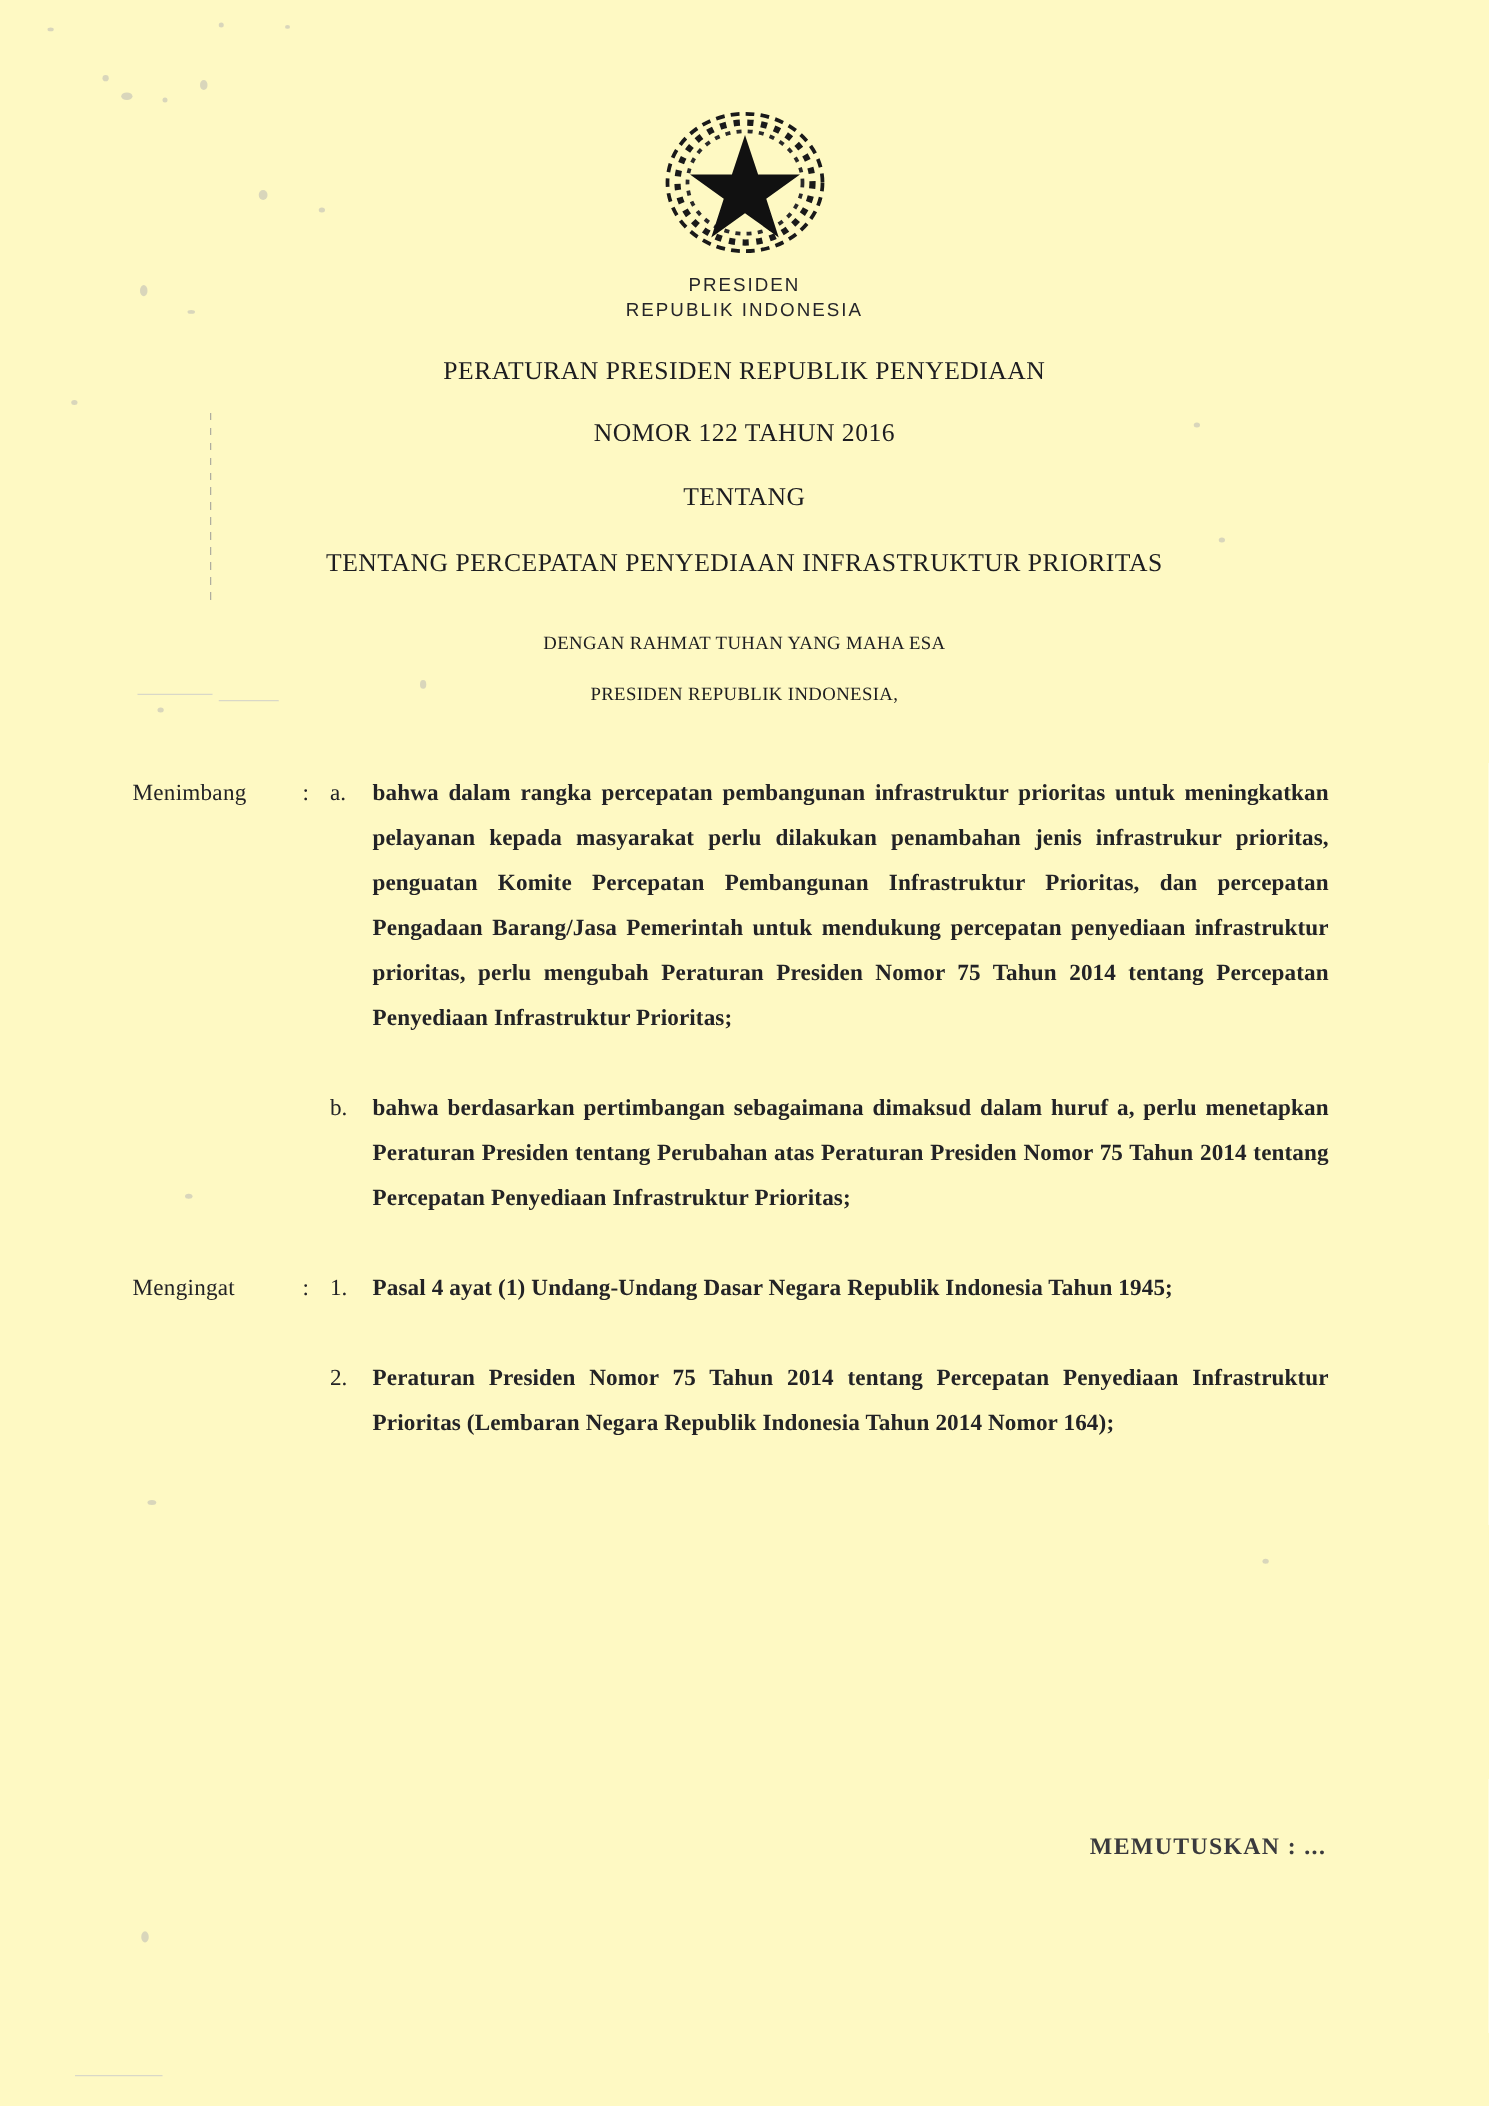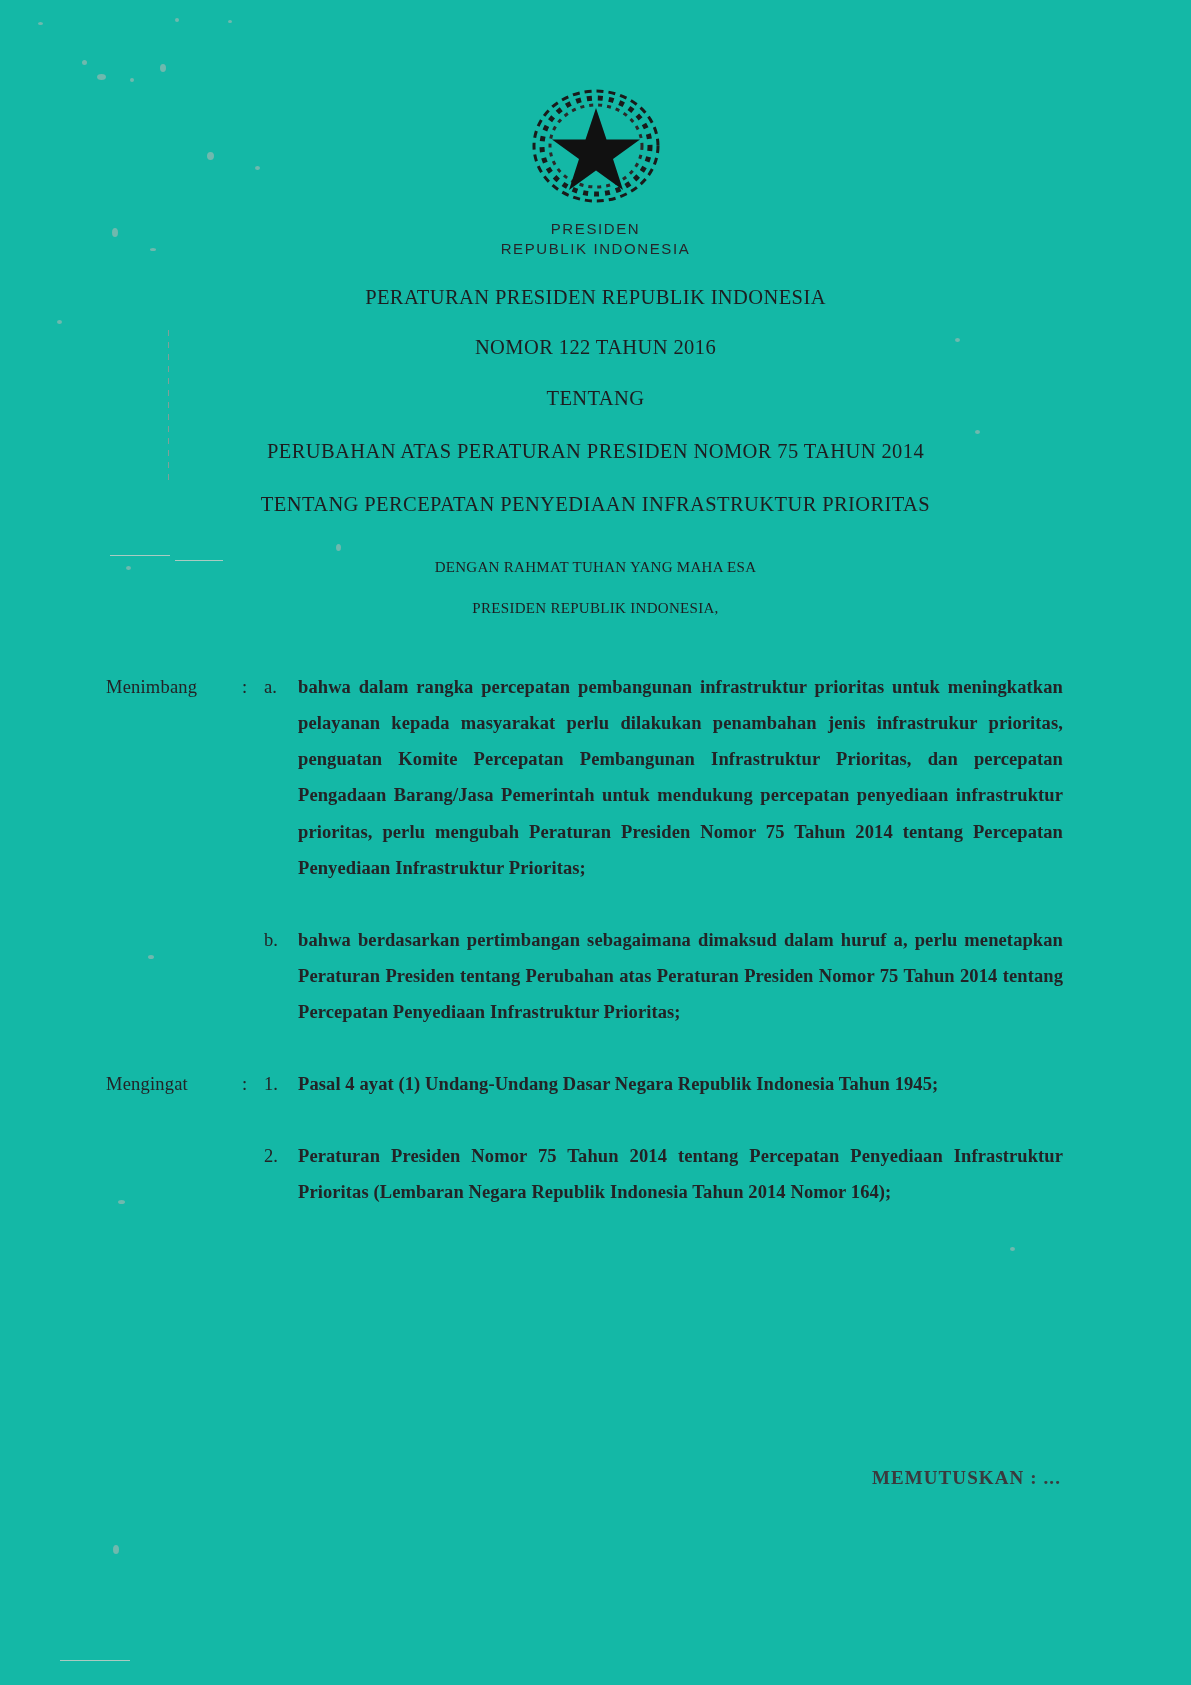--- a/index.html
+++ b/index.html
@@ -9,21 +9,21 @@
   }
   body {
     font-family: "Liberation Serif", serif;
     color: #1a1a1a;
   }
   .page {
     position: relative;
     width: 1191px;
     height: 1685px;
     margin: 0 auto;
-    background: #14b8a6;
+    background: #fef9c3;
     overflow: hidden;
   }
   
   .speck {
     position: absolute;
     background: #b9b9b4;
     border-radius: 50%;
     opacity: .55;
   }
   .scanline-left {
@@ -193,24 +193,23 @@
         </g>
       </svg>
     </div>
 
     <div class="presiden-line">
       <div>PRESIDEN</div>
       <div>REPUBLIK INDONESIA</div>
     </div>
 
     <div class="title-block">
-      <div class="title-line">PERATURAN PRESIDEN REPUBLIK INDONESIA</div>
+      <div class="title-line">PERATURAN PRESIDEN REPUBLIK PENYEDIAAN</div>
       <div class="title-line">NOMOR  122 TAHUN 2016</div>
       <div class="title-line">TENTANG</div>
-      <div class="title-line sub">PERUBAHAN ATAS PERATURAN PRESIDEN NOMOR 75 TAHUN 2014</div>
       <div class="title-line sub">TENTANG PERCEPATAN PENYEDIAAN INFRASTRUKTUR PRIORITAS</div>
     </div>
 
     <div class="mercy-block">
       <div class="mercy-line">DENGAN RAHMAT TUHAN YANG MAHA ESA</div>
       <div class="mercy-line">PRESIDEN REPUBLIK INDONESIA,</div>
     </div>
 
     <div class="body-block">
 

